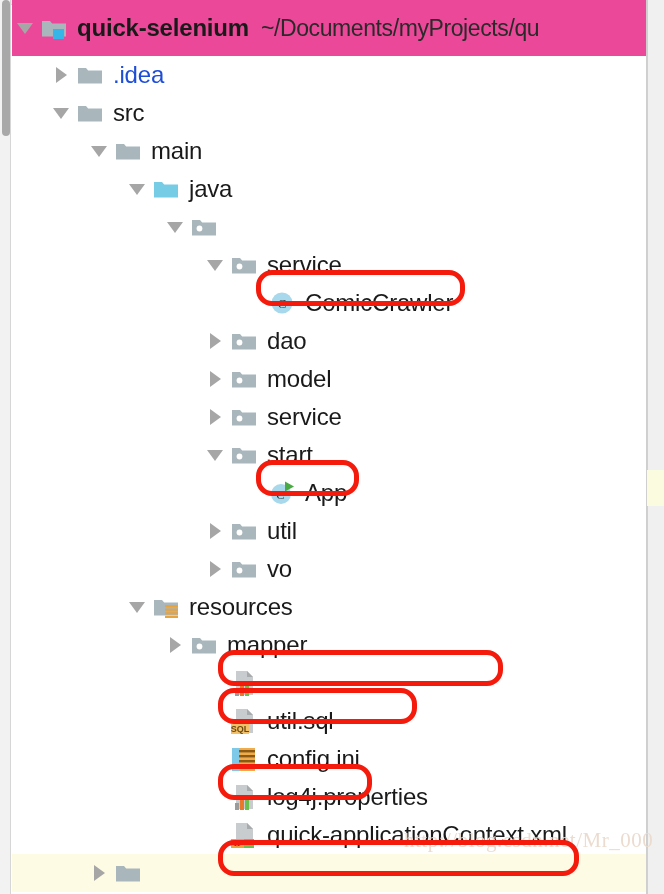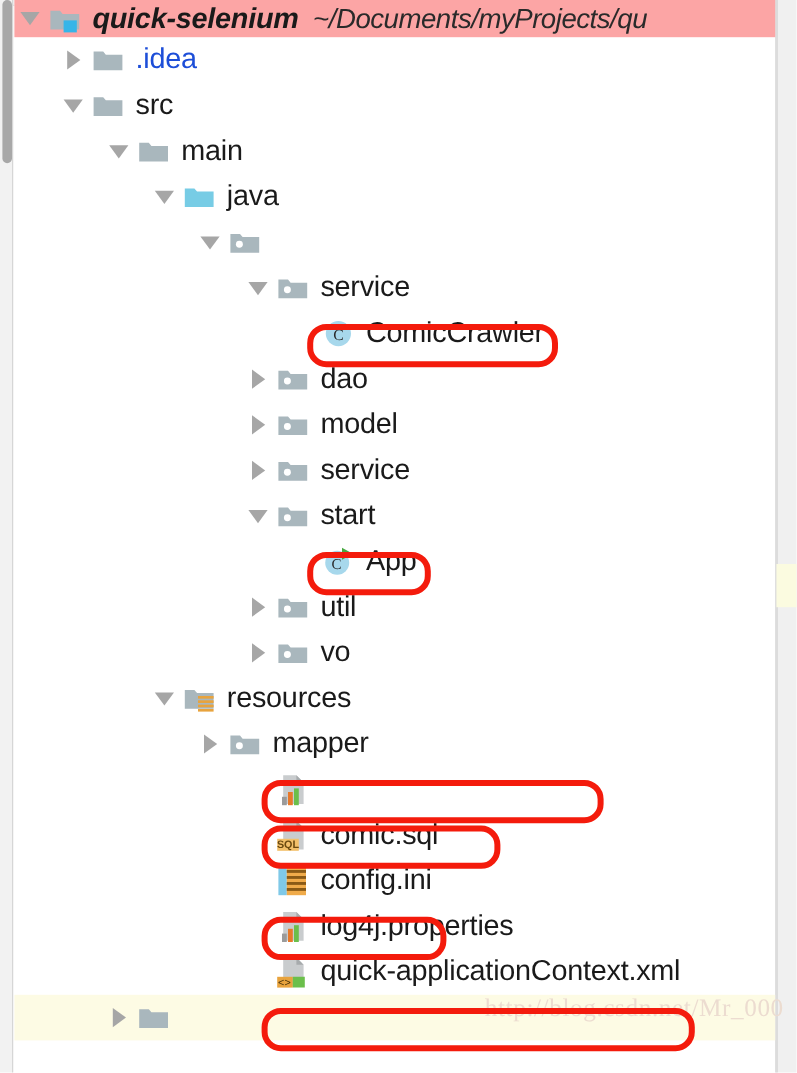--- a/index.html
+++ b/index.html
@@ -47,23 +47,22 @@
   }
   .row {
     position: relative;
     height: 38px;
     display: flex; align-items: center;
     white-space: nowrap;
     font-size: 24px;
     color: #1a1a1a;
   }
   .row.header {
-    background: #fca5a5;
-    height: 31px;
-    font-style: italic;
+    background: #ec4899;
+    height: 56px;
   }
   .row.bottom-sel {
     background: #fdfbe4;
   }
   .label { line-height: 1; letter-spacing: -0.2px; }
   .label.bold { font-weight: bold; }
   .label.muted { color: #1d4ed8; }
   .path {
     font-size: 23px; color: #2a2a2a; margin-left: 12px; letter-spacing: -0.4px;
   }
@@ -382,21 +381,21 @@
           <span class="g"></span>
         </span>
         <span class="icon">
           <svg width="28" height="28" viewBox="0 0 28 28">
             <path d="M6 2 h11 l6 6 v18 H6 Z" fill="#c9ccce"></path>
             <path d="M17 2 l6 6 h-6 Z" fill="#a7abad"></path>
             <rect x="1" y="17" width="18" height="10" fill="#f3c06a"></rect>
             <text x="10" y="25" font-size="9" font-weight="bold" font-family="Liberation Sans, sans-serif" fill="#6b4a10" text-anchor="middle">SQL</text>
           </svg>
         </span>
-        <span class="label">comic.sql</span>
+        <span class="label">util.sql</span>
       </div>
       <div class="row">
         <span class="ind" style="width: 190px;"></span>
         <span class="tri tri-none">
           <span class="g"></span>
         </span>
         <span class="icon">
           <svg width="28" height="28" viewBox="0 0 28 28">
             <rect x="2" y="3" width="7" height="23" fill="#7fc9e8"></rect>
             <rect x="9" y="3" width="16" height="23" fill="#f0ab4a"></rect>

